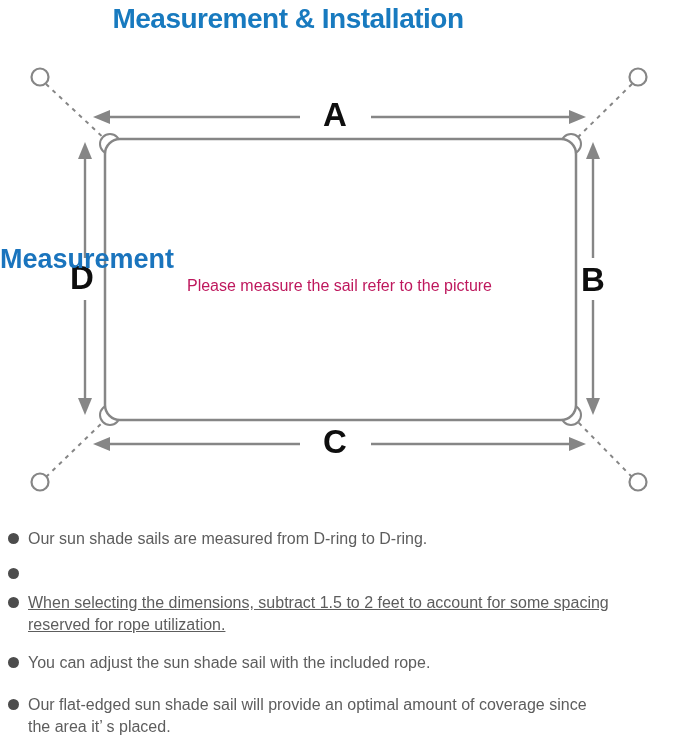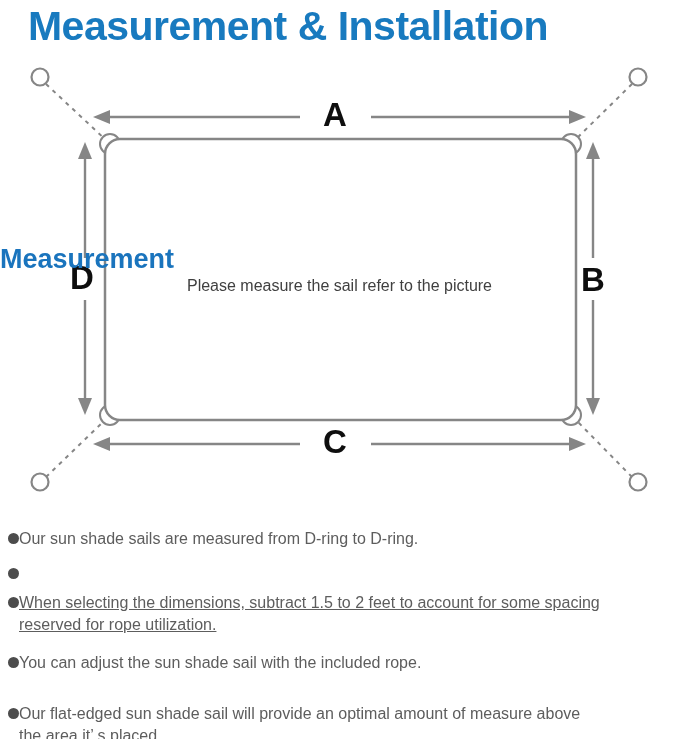--- a/index.html
+++ b/index.html
@@ -2,47 +2,47 @@
 <html><head>
 <meta charset="utf-8">
 <style>
   html,body{margin:0;padding:0;}
   body{
     width:679px;height:739px;background:#ffffff;position:relative;overflow:hidden;
     font-family:"Liberation Sans",sans-serif;
   }
   .page-title{
     position:absolute;top:3px;left:0;width:576px;text-align:center;
-    font-size:41px;font-weight:bold;color:#187abf;letter-spacing:-0.5px;
+    font-size:28px;font-weight:bold;color:#187abf;letter-spacing:-0.5px;
   }
   .diagram{position:absolute;top:60px;left:0;width:679px;height:460px;}
   .diagram svg{position:absolute;top:0;left:0;}
   .dim-label{
     position:absolute;width:60px;text-align:center;line-height:40px;
     font-size:33px;font-weight:bold;color:#0e0e0e;
   }
   .label-a{left:305px;top:35px;}
   .label-b{left:563px;top:200px;}
   .label-c{left:305px;top:362px;}
   .label-d{left:52px;top:198px;}
   .center-title{
     position:absolute;top:184px;left:0;width:679px;text-align:left;
     font-size:27px;font-weight:bold;color:#1a74bd;
   }
   .center-subtitle{
     position:absolute;top:217px;left:0;width:679px;text-align:center;
-    font-size:16px;color:#404040;
+    font-size:16px;color:#be185d;
   }
   .notes{position:absolute;top:528px;left:8px;width:666px;}
   .note{
-    display:flex;gap:0;margin-bottom:13px;
+    display:flex;gap:9px;margin-bottom:13px;
     font-size:16px;line-height:22px;color:#5d5d5d;
   }
   .note:nth-child(3){margin-bottom:16px;text-decoration:underline;}
-  .note:nth-child(4){margin-bottom:29px;}
+  .note:nth-child(4){margin-bottom:20px;}
   .note-text{white-space:pre-line;}
   .dot{width:11px;height:11px;border-radius:50%;background:#4c4c4c;flex:0 0 auto;margin-top:5px;}
 </style>
 </head>
 <body>
 
 <div class="page-title">Measurement &amp; Installation</div>
 
 <div class="diagram">
   <svg width="679" height="460" viewBox="0 0 679 460">
@@ -120,16 +120,16 @@
     <span class="dot"></span>
     <span class="note-text">When selecting the dimensions, subtract 1.5 to 2 feet to account for some spacing
 reserved for rope utilization.</span>
   </div>
   <div class="note">
     <span class="dot"></span>
     <span class="note-text">You can adjust the sun shade sail with the included rope.</span>
   </div>
   <div class="note">
     <span class="dot"></span>
-    <span class="note-text">Our flat-edged sun shade sail will provide an optimal amount of measure above
+    <span class="note-text">Our flat-edged sun shade sail will provide an optimal amount of coverage since
 the area it’ s placed.</span>
   </div>
 </div>
 
 </body></html>

